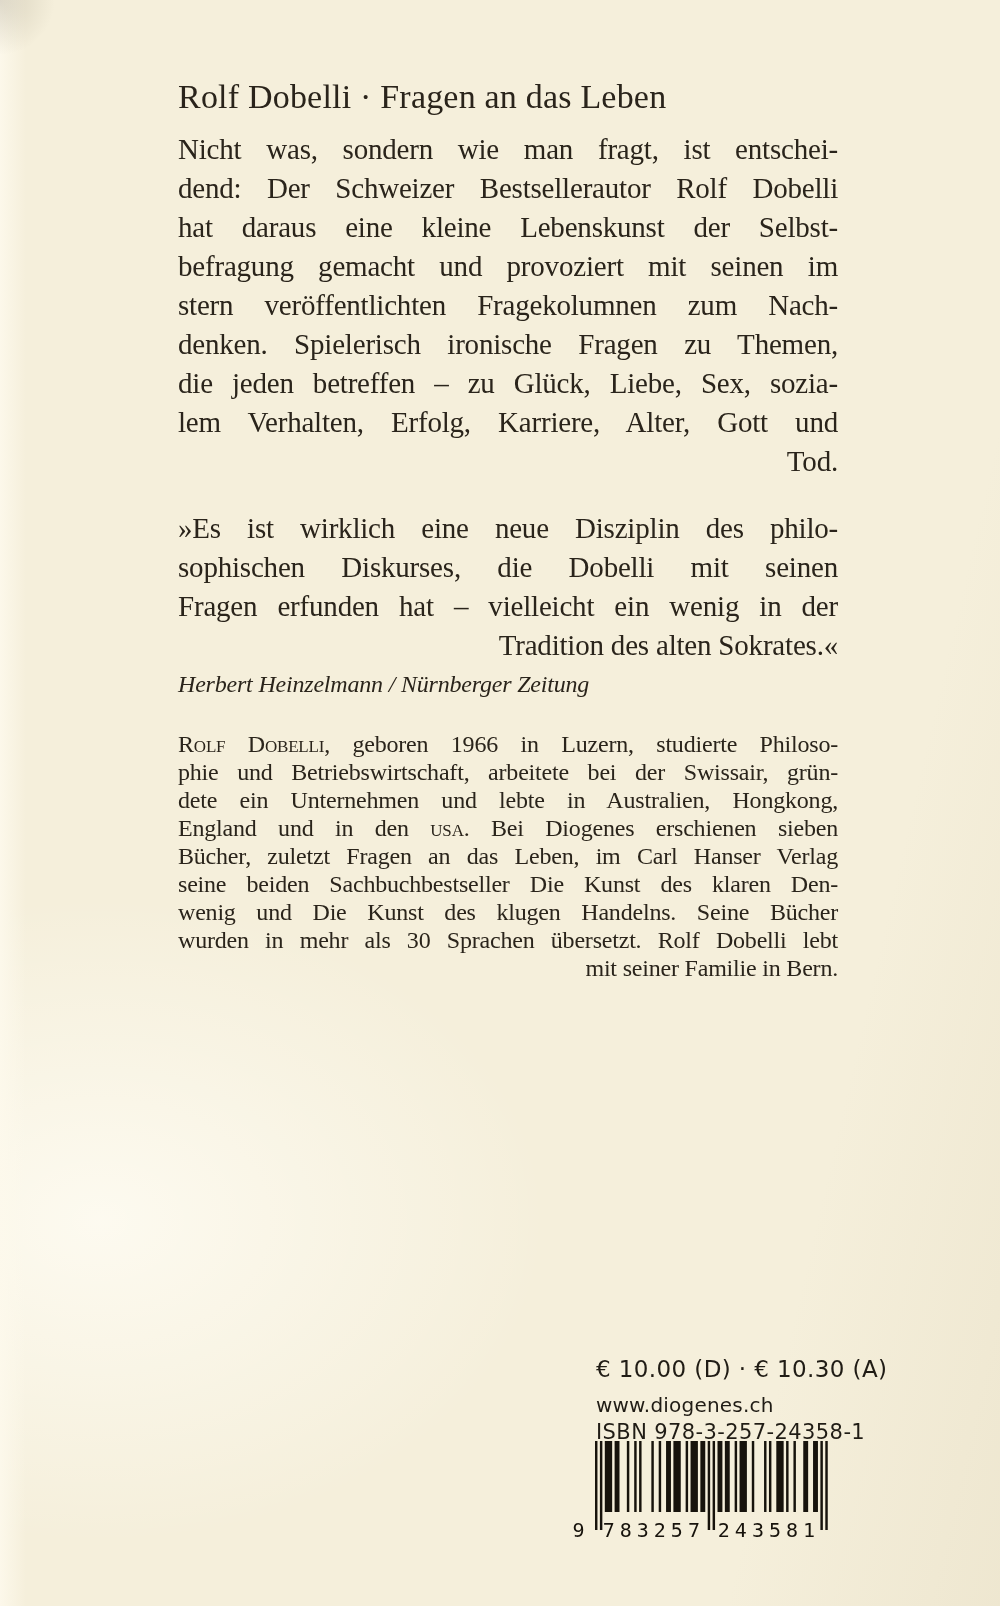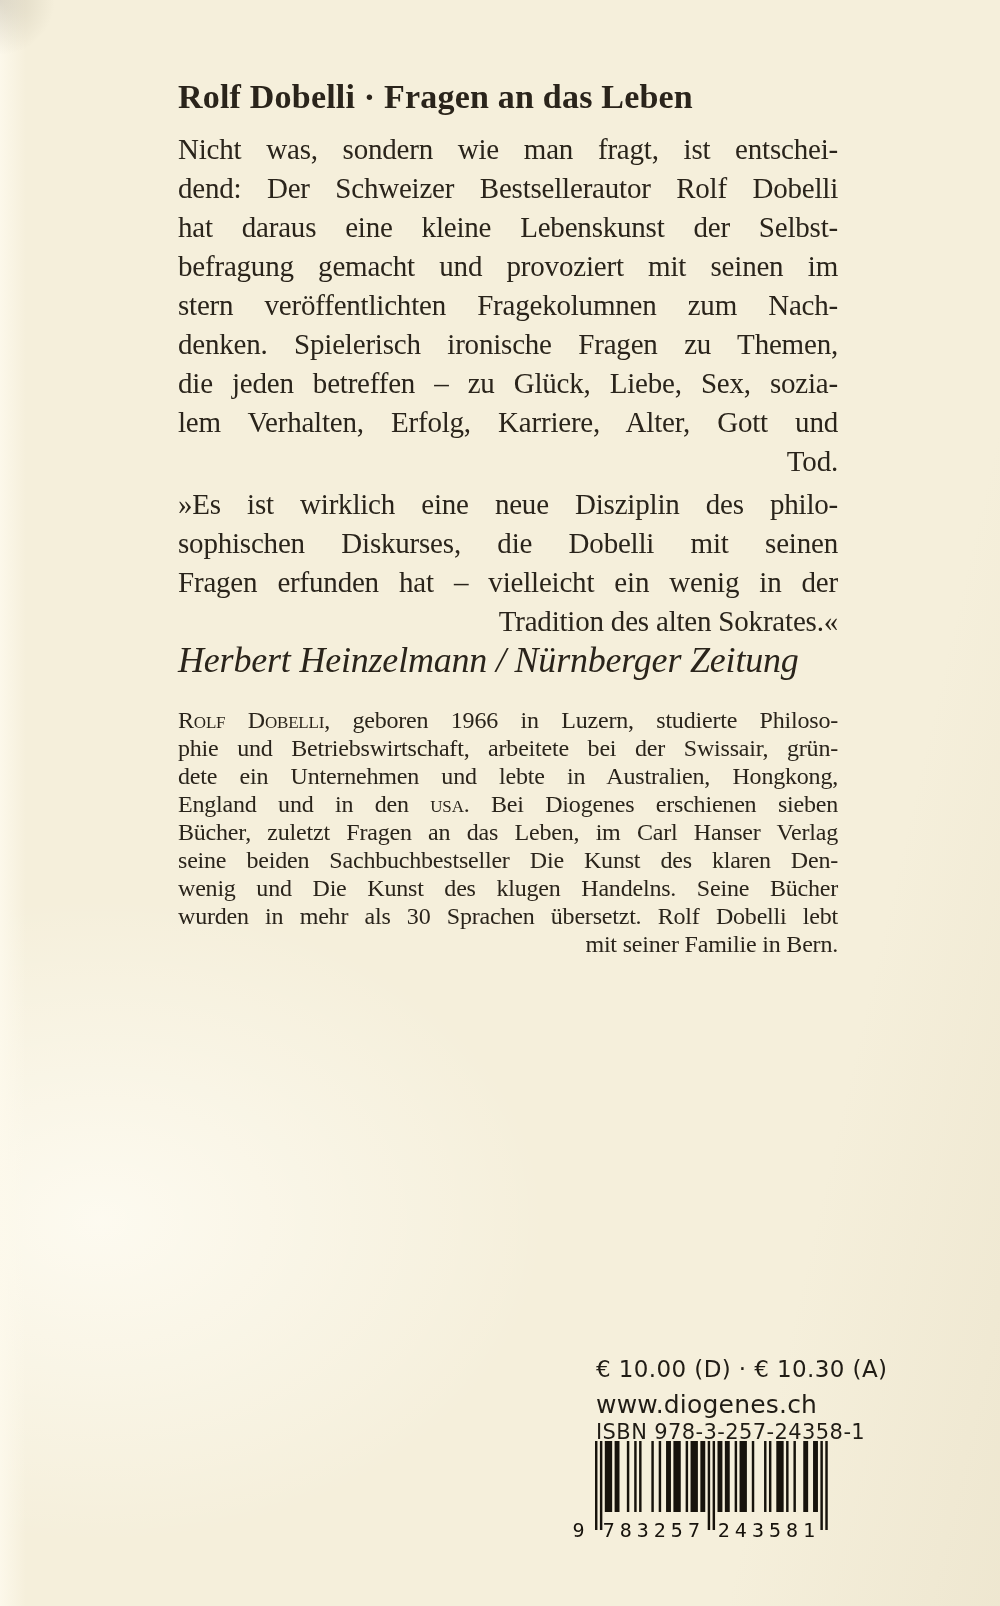--- a/index.html
+++ b/index.html
@@ -13,39 +13,39 @@
     background:
       radial-gradient(circle at 0% 0%, rgba(104,94,72,0.20), rgba(104,94,72,0) 55px),
       linear-gradient(90deg, rgba(253,249,236,0.9) 0px, rgba(253,249,236,0) 26px),
       linear-gradient(283deg, rgba(214,202,170,0.22) 0%, rgba(214,202,170,0) 20%),
       radial-gradient(ellipse 720px 520px at 10% 76%, rgba(255,253,245,0.80), rgba(255,253,245,0) 62%),
       #f5efdb;
     color:#2a241b;
   }
   .textcol{position:absolute;left:178px;top:76px;width:660px;}
   .title{
-    font-size:34px;line-height:42px;font-weight:700;margin:0 0 12px 0;
+    font-size:34px;line-height:42px;font-weight:400;margin:0 0 12px 0;
     letter-spacing:0.2px;white-space:nowrap;
   }
   .para{letter-spacing:-0.2px;}
   .intro,.quote{font-size:29px;line-height:39px;}
-  .quote{margin-top:4px;}
-  .attr{font-size:36px;line-height:39px;font-style:italic;letter-spacing:-0.2px;}
+  .quote{margin-top:28px;}
+  .attr{font-size:24px;line-height:39px;font-style:italic;letter-spacing:-0.2px;}
   .bio{margin-top:26px;font-size:24px;line-height:28px;letter-spacing:-0.2px;}
   .tline{text-align:right;}
   .tline.just{text-align:justify;text-align-last:justify;}
   .i{}
   .sc{font-variant:small-caps;}
   .imprint-item{
     position:absolute;left:596px;
     font-family:"DejaVu Sans","Liberation Sans",sans-serif;
     color:#201c15;white-space:nowrap;
   }
   .price{top:1356px;font-size:23px;line-height:26px;letter-spacing:0.4px;}
-  .website{top:1390px;font-size:25px;line-height:30px;letter-spacing:0.2px;}
+  .website{top:1390px;font-size:20px;line-height:30px;letter-spacing:0.2px;}
   .isbn{top:1421px;font-size:21px;line-height:22px;letter-spacing:0.4px;text-align:right;}
   .barcode{position:absolute;left:570px;top:1441px;}
   .barcode text{
     font-family:"DejaVu Sans Mono","Liberation Mono",monospace;
     font-size:20px;letter-spacing:5px;fill:#17130c;
   }
 </style>
 </head>
 <body>
 

